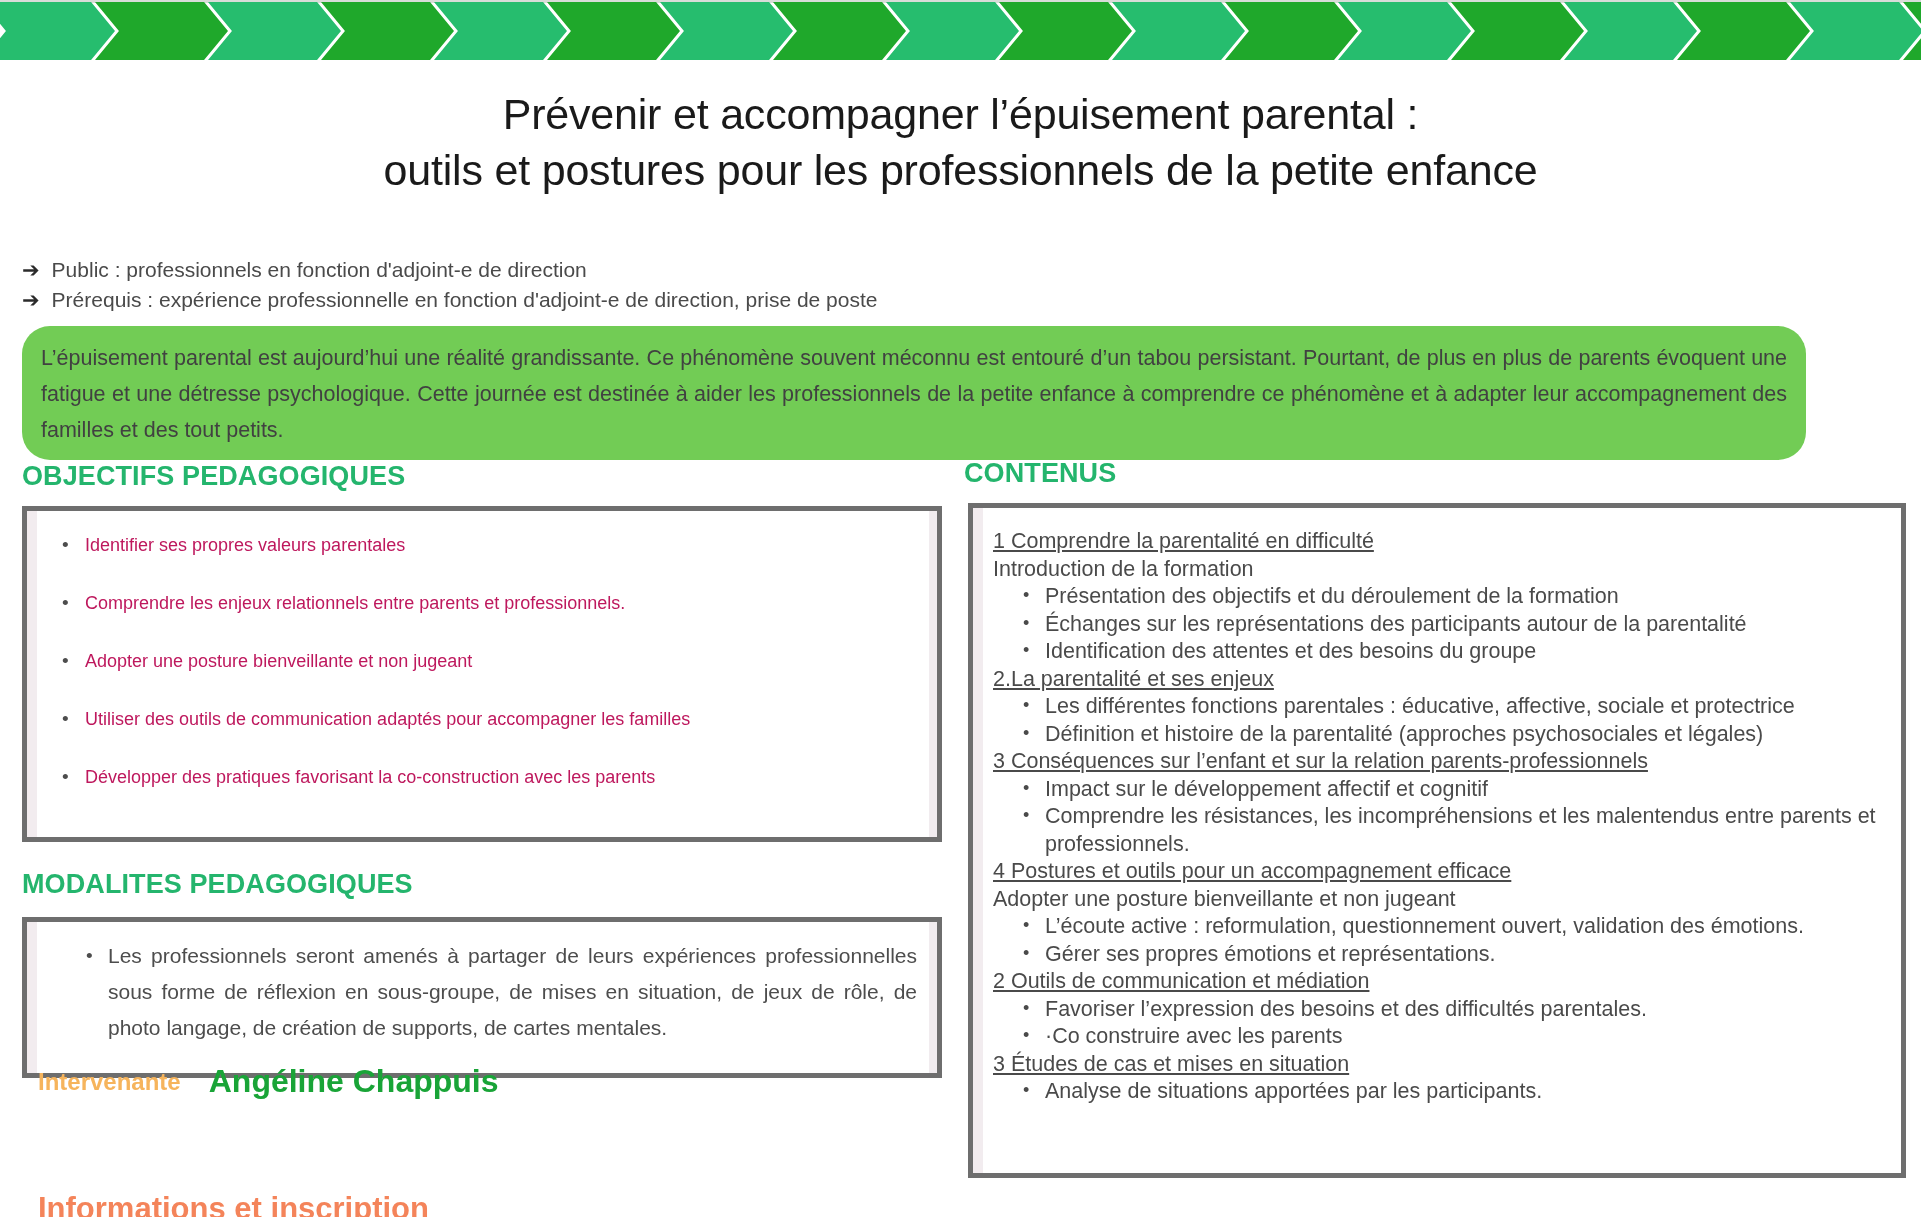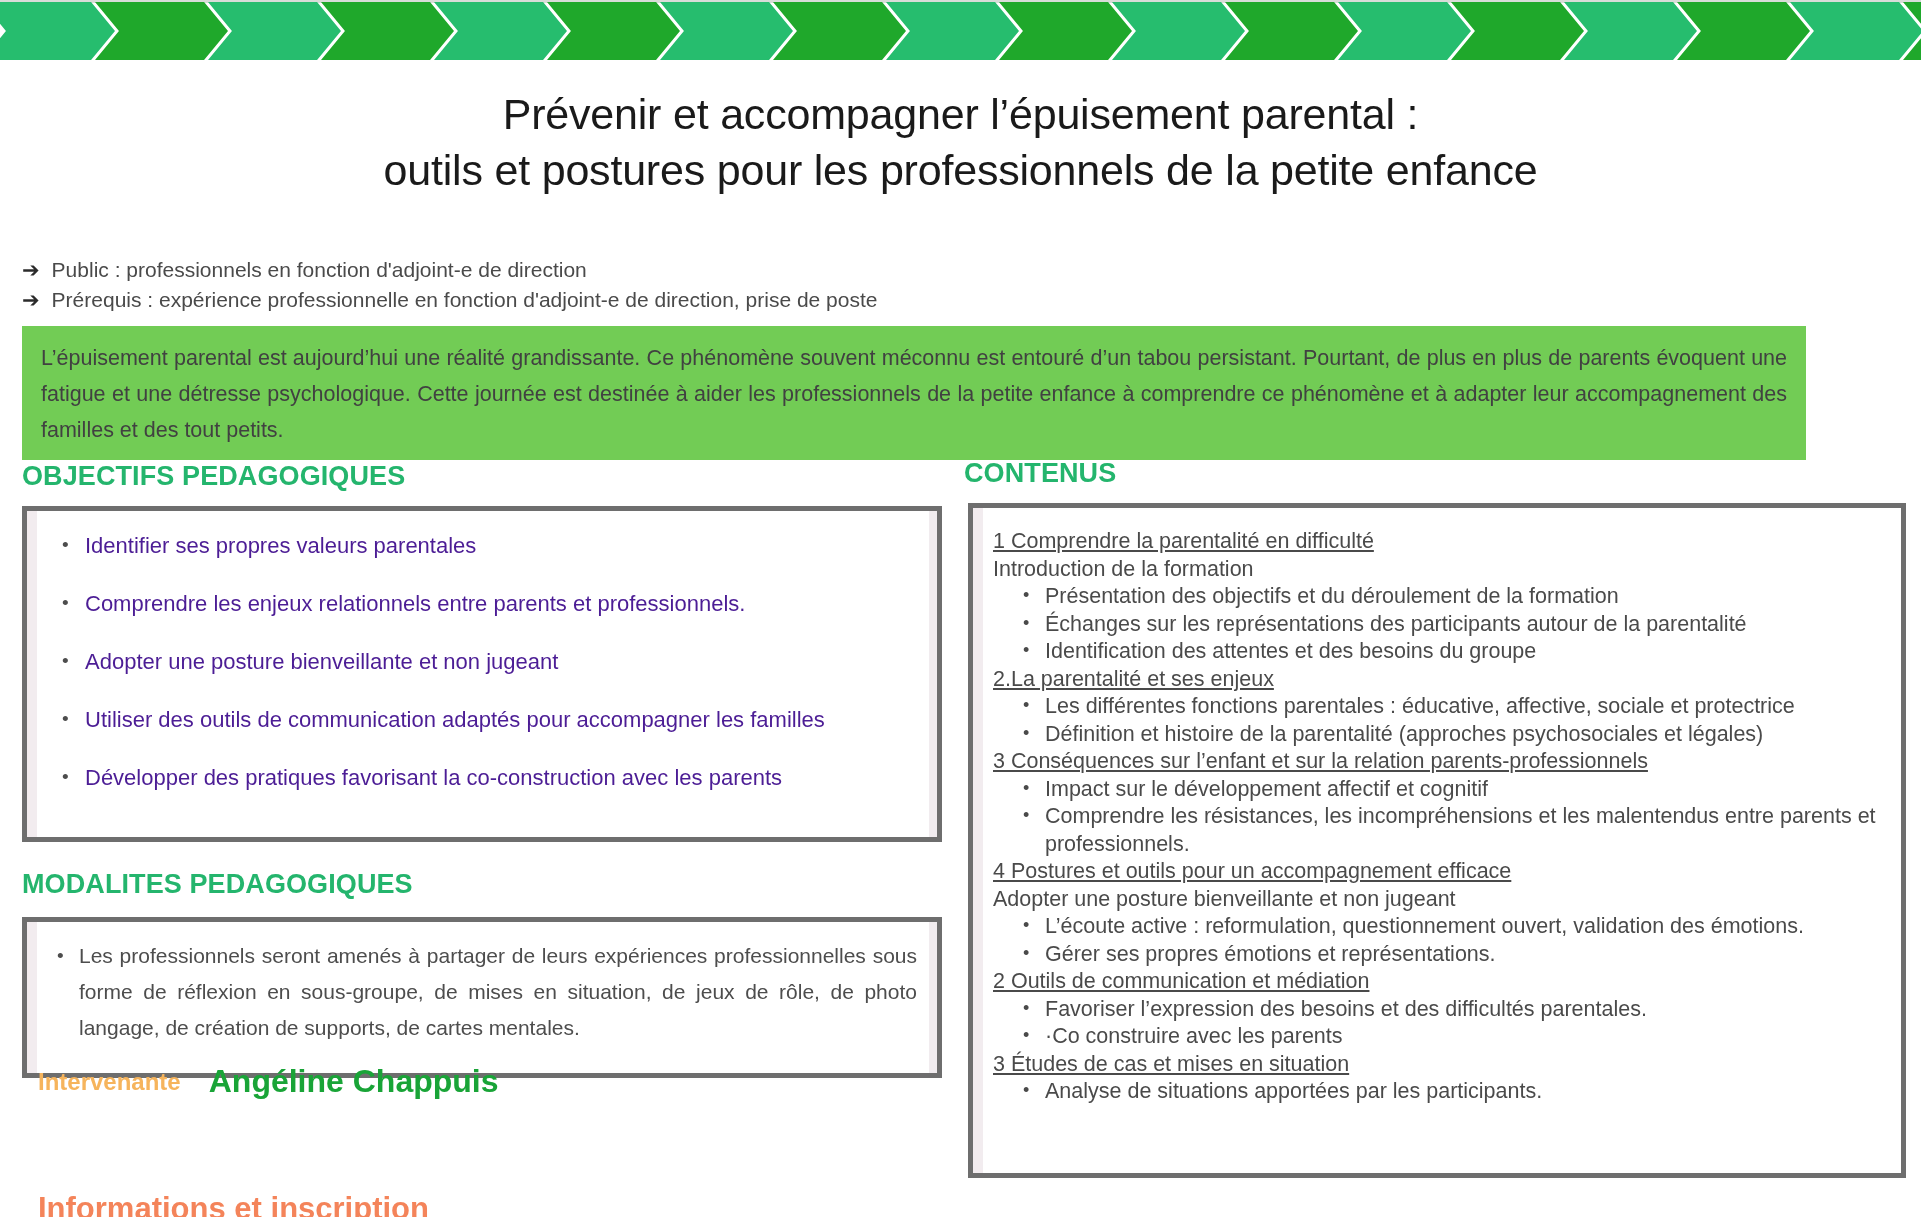--- a/index.html
+++ b/index.html
@@ -91,20 +91,21 @@
   
   #intro-box {
     position: absolute;
     left: 22px;
     top: 326px;
     width: 1784px;
     min-height: 113px;
     background: #72cc55;
     padding: 14px 19px 12px 19px;
     box-sizing: border-box;
+    border-radius: 28px;
   }
   #intro-box p {
     margin: 0;
     font-size: 21.5px;
     line-height: 36px;
     color: #414141;
     text-align: justify;
     text-justify: inter-word;
   }
 
@@ -167,38 +168,38 @@
 
   
   #list-objectifs {
     margin: 0;
     padding: 20px 28px 0 58px;
     list-style: none;
     position: relative;
   }
   #list-objectifs li {
     position: relative;
-    font-size: 22px;
+    font-size: 18px;
     line-height: 29px;
-    color: #4c1d95;
+    color: #be185d;
     margin-bottom: 29px;
   }
   #list-objectifs li:before {
     content: "\2022";
     position: absolute;
     left: -23px;
     top: -1px;
     font-size: 19px;
     color: #4d4d4d;
   }
 
   
   #list-modalites {
     margin: 0;
-    padding: 16px 20px 0 52px;
+    padding: 16px 20px 0 81px;
     list-style: none;
     position: relative;
   }
   #list-modalites li {
     position: relative;
     font-size: 21px;
     line-height: 36px;
     color: #4d4d4d;
     text-align: justify;
     text-justify: inter-word;

